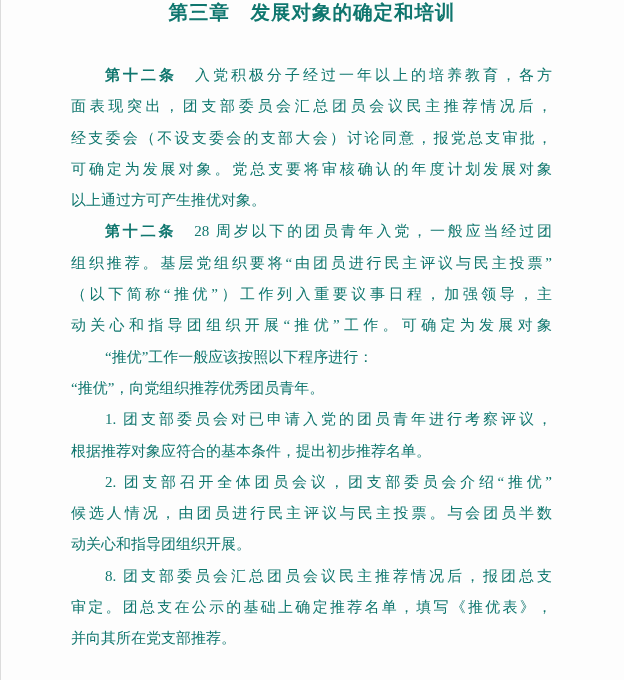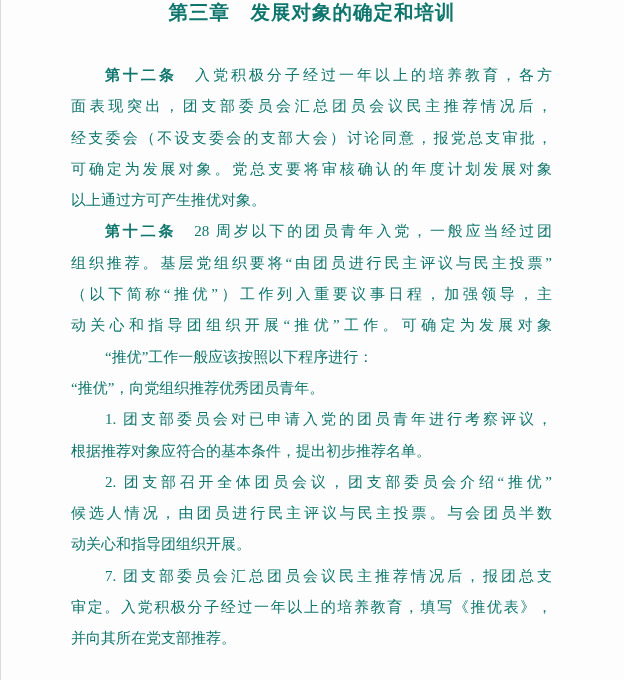--- a/index.html
+++ b/index.html
@@ -77,17 +77,17 @@
       <div class="line fill"><span class="">组织推荐。基层党组织要将“由团员进行民主评议与民主投票”</span></div>
       <div class="line fill"><span class="">（以下简称“推优”）工作列入重要议事日程，加强领导，主</span></div>
       <div class="line fill"><span class="">动关心和指导团组织开展“推优”工作。可确定为发展对象</span></div>
       <div class="line indent"><span class="">“推优”工作一般应该按照以下程序进行：</span></div>
       <div class="line"><span class="">“推优”，向党组织推荐优秀团员青年。</span></div>
       <div class="line indent fill"><span class="">1. 团支部委员会对已申请入党的团员青年进行考察评议，</span></div>
       <div class="line"><span class="">根据推荐对象应符合的基本条件，提出初步推荐名单。</span></div>
       <div class="line indent fill"><span class="">2. 团支部召开全体团员会议，团支部委员会介绍“推优”</span></div>
       <div class="line fill"><span class="">候选人情况，由团员进行民主评议与民主投票。与会团员半数</span></div>
       <div class="line"><span class="">动关心和指导团组织开展。</span></div>
-      <div class="line indent fill"><span class="">7. 团支部委员会汇总团员会议民主推荐情况后，报团总支</span></div>
-      <div class="line fill"><span class="">审定。入党积极分子经过一年以上的培养教育，填写《推优表》，</span></div>
+      <div class="line indent fill"><span class="">8. 团支部委员会汇总团员会议民主推荐情况后，报团总支</span></div>
+      <div class="line fill"><span class="">审定。团总支在公示的基础上确定推荐名单，填写《推优表》，</span></div>
       <div class="line"><span class="">并向其所在党支部推荐。</span></div>
     </div>
 </div>
 
 </body></html>

